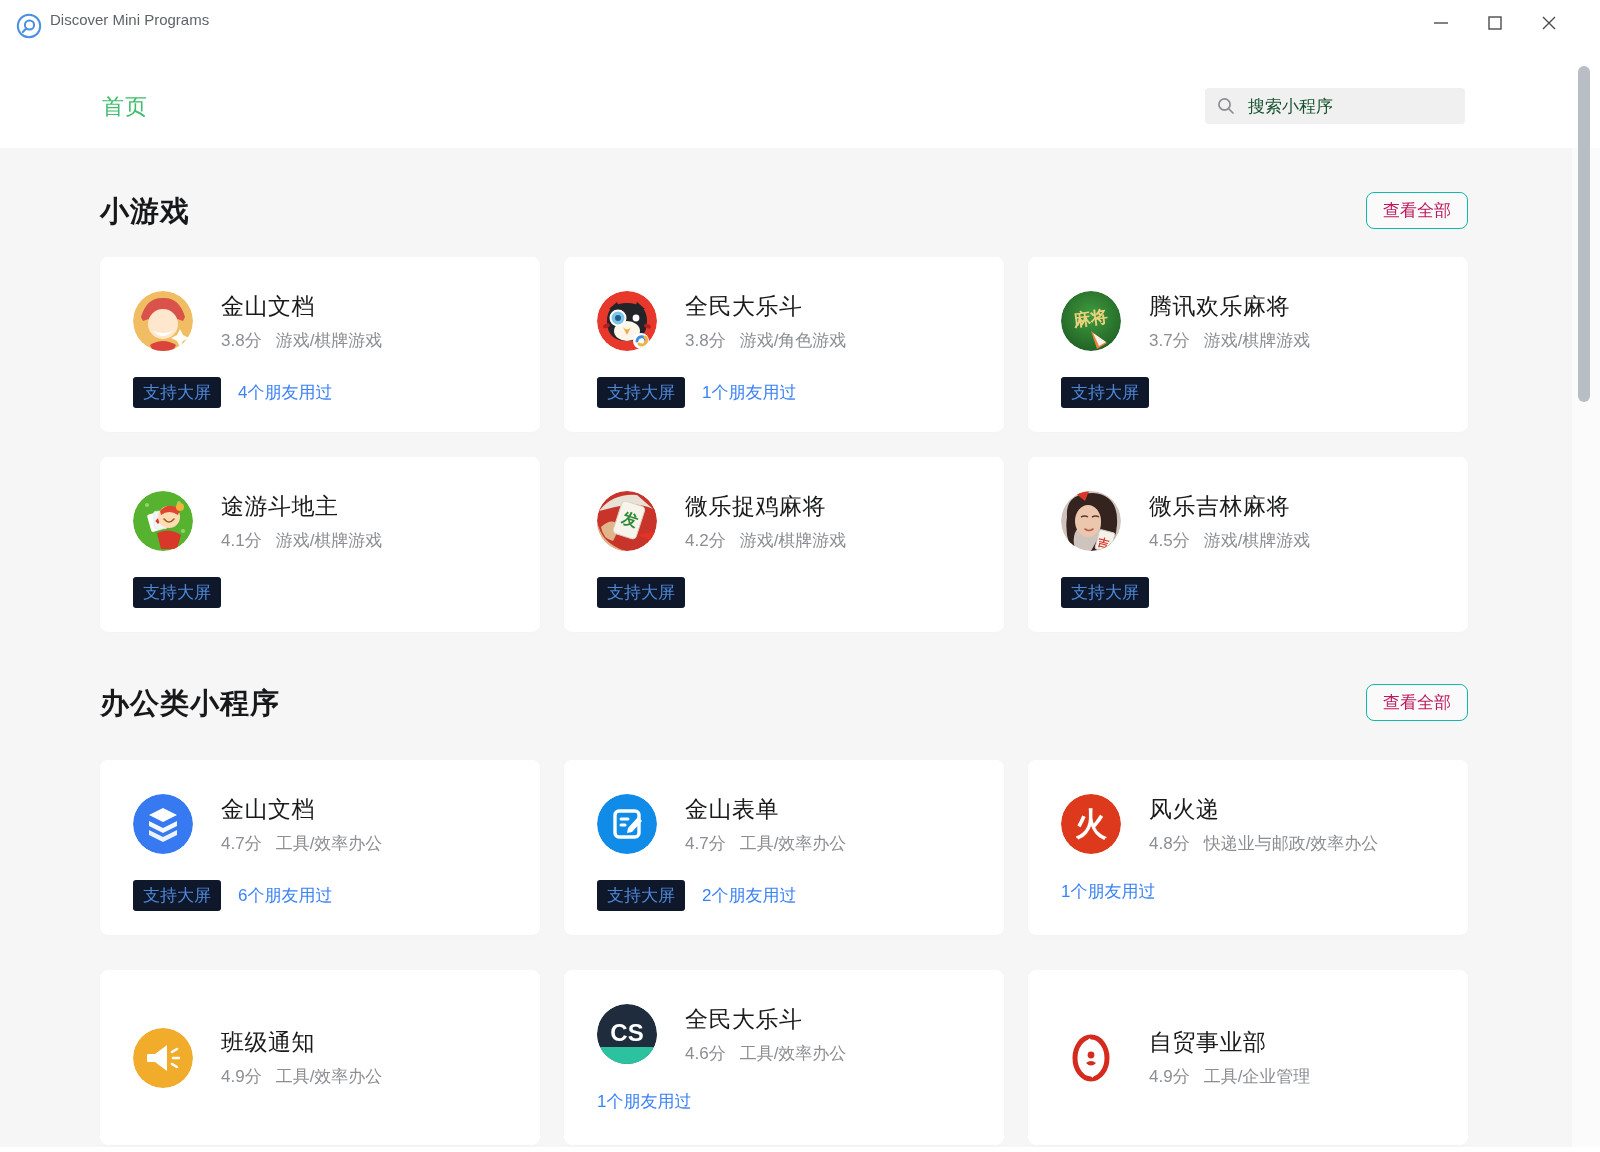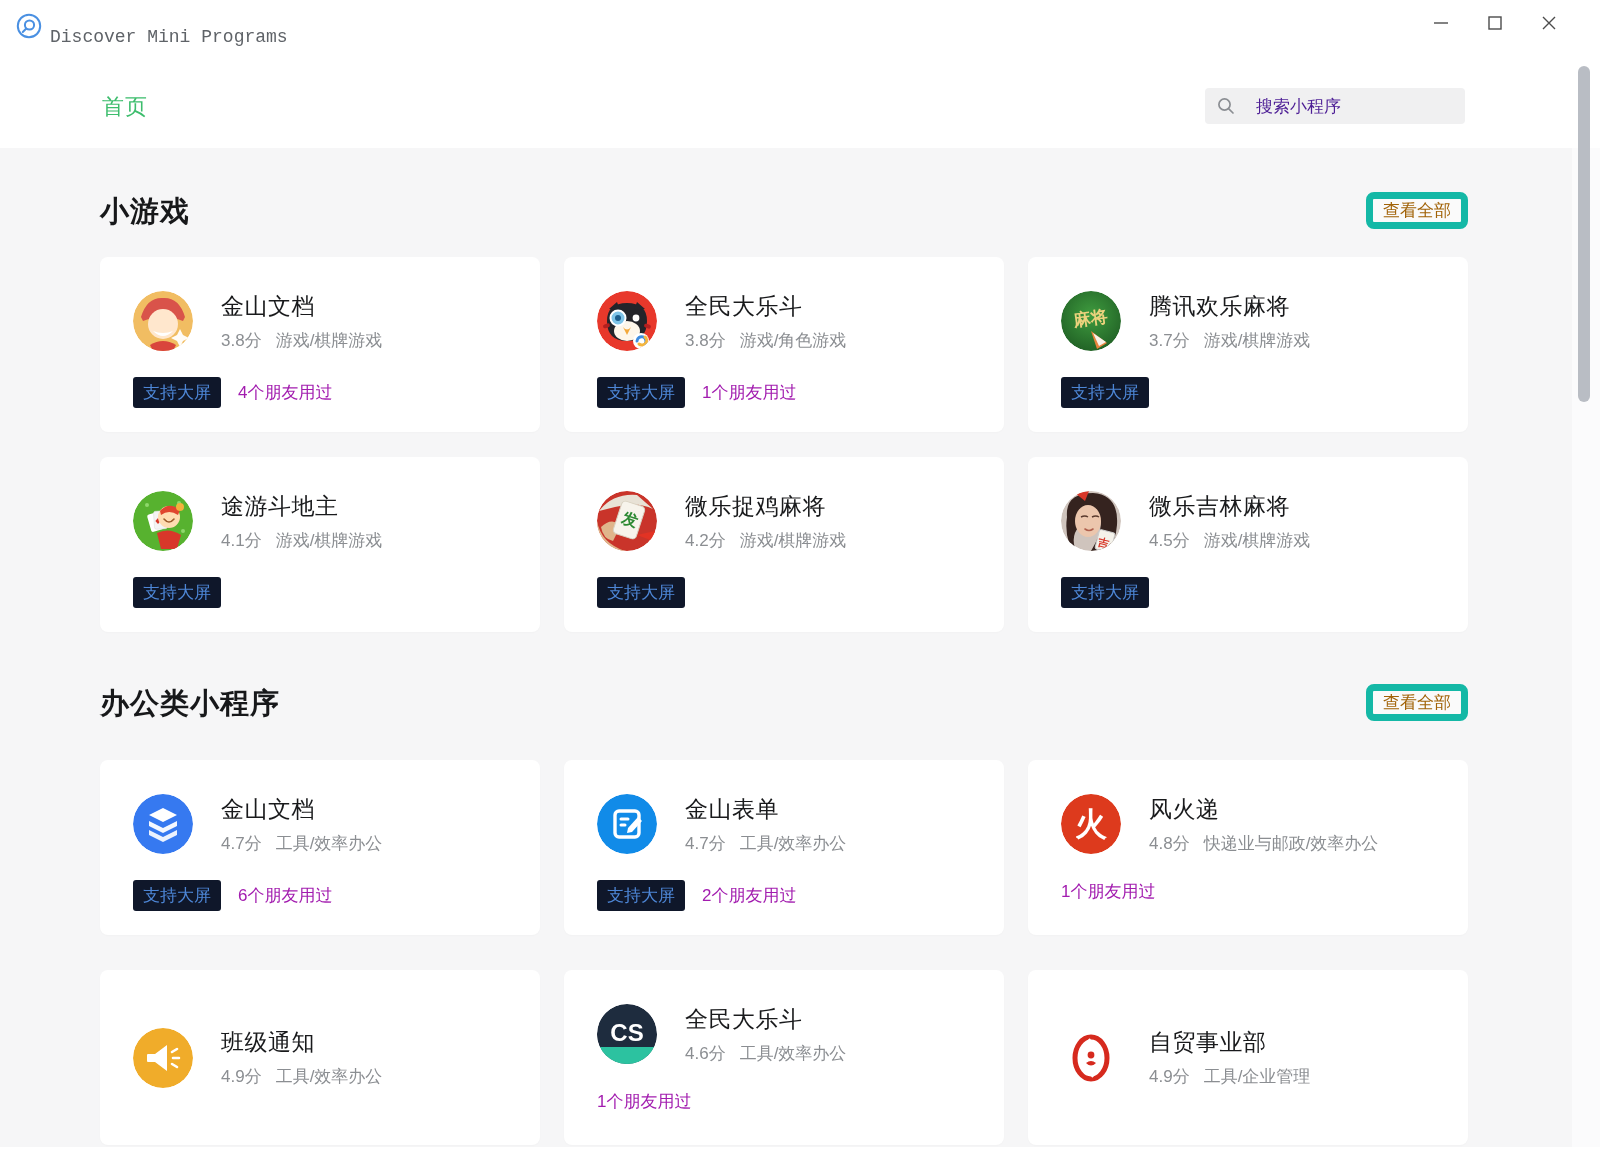--- a/index.html
+++ b/index.html
@@ -3,62 +3,62 @@
 <meta charset="utf-8">
 <style>
   * { margin:0; padding:0; box-sizing:border-box; }
   html,body { width:1600px; height:1152px; overflow:hidden; background:#ffffff;
     font-family:"Liberation Sans","DejaVu Sans",sans-serif; }
   .stage { position:relative; width:1600px; height:1152px; background:#ffffff; }
 
   
   .titlebar { position:absolute; left:0; top:0; width:1600px; height:50px; background:#fff; }
   .app-logo { position:absolute; left:16px; top:13px; width:26px; height:26px; }
-  .app-title { position:absolute; left:50px; top:27px; font-size:18px; color:#5f6368;font-family:Liberation Mono, monospace; }
+  .app-title { position:absolute; left:50px; top:11px; font-size:15px; color:#5f6368; }
   .win-controls { position:absolute; right:36px; top:8px; display:flex; gap:24px; }
   .win-btn { width:30px; height:30px; display:flex; align-items:center; justify-content:center; cursor:pointer; }
 
   
   .navbar { position:absolute; left:0; top:50px; width:1600px; height:98px; background:#fff; }
   .tabs { position:absolute; left:102px; top:42px; display:flex; gap:59px;flex-direction:column; }
   .tab { font-size:22px; color:#be185d; cursor:pointer; letter-spacing:1px; }
   .tab.active { color:#3dbd6d; }
   .searchbox { position:absolute; left:1205px; top:38px; width:260px; height:36px;
     background:#f0f0f1; border-radius:4px; display:flex; align-items:center; padding:0 12px; }
   .searchbox svg { flex:0 0 auto; }
-  .search-ph { margin-left:21px; font-size:17px; color:#4c1d95; }
+  .search-ph { margin-left:13px; font-size:17px; color:#14532d; }
 
   
   .content { position:absolute; left:0; top:148px; width:1572px; height:999px; background:#f6f6f7; }
   .gutter { position:absolute; left:1572px; top:148px; width:28px; height:999px; background:#fbfbfc; }
   .scroll-thumb { position:absolute; left:1578px; top:66px; width:12px; height:336px;
     background:#b9bdc4; border-radius:6px; cursor:pointer; }
 
   .section-head { position:absolute; left:100px; width:1368px; height:38px; }
   .section-head.s1 { top:192px; } .section-head.s2 { top:684px; }
   .section-title { position:absolute; left:0; top:0; font-size:29px; font-weight:600; color:#17181a; letter-spacing:1px; }
   .view-all { position:absolute; right:0; top:0; width:102px; height:37px; background:#fafafa;
-    border:7px solid #14b8a6; border-radius:8px; font-size:17px; color:#a16207;
+    border:1px solid #14b8a6; border-radius:8px; font-size:17px; color:#be185d;
     display:flex; align-items:center; justify-content:center; cursor:pointer; }
 
   .row { position:absolute; left:100px; width:1368px; display:flex; gap:24px; }
   .r1 { top:257px; } .r2 { top:457px; } .r3 { top:760px; } .r4 { top:970px; }
 
   .card { position:relative; width:440px; height:175px; background:#ffffff; border-radius:8px;
     box-shadow:0 1px 2px rgba(0,0,0,0.02); }
   .card-main { position:absolute; left:33px; top:34px; display:flex; align-items:flex-start; }
   .card--center .card-main { top:57px; align-items:center; }
   .avatar { width:60px; height:60px; border-radius:50%; overflow:hidden; flex:0 0 60px; }
   .avatar svg { display:block; }
   .cinfo { margin-left:28px; padding-top:1px; }
   .ctitle { font-size:23px; font-weight:500; color:#191a1c; letter-spacing:0.5px; line-height:28px; }
   .cmeta { margin-top:9px; font-size:17px; color:#8b8e92; display:flex; gap:14px; }
   .card-foot { position:absolute; left:33px; top:120px; display:flex; align-items:center; }
   .badge { background:#0f172a; color:#4d86d6; font-size:17px; padding:4px 10px; border-radius:3px; }
-  .friends { font-size:17px; color:#a21caf; }
+  .friends { font-size:17px; color:#3b82f6; }
   .badge + .friends { margin-left:17px; }
 
   .bottom-strip { position:absolute; left:0; top:1147px; width:1600px; height:5px; background:#ffffff; }
 </style>
 </head>
 <body>
 
 <div class="stage">
 
   <div class="titlebar">

